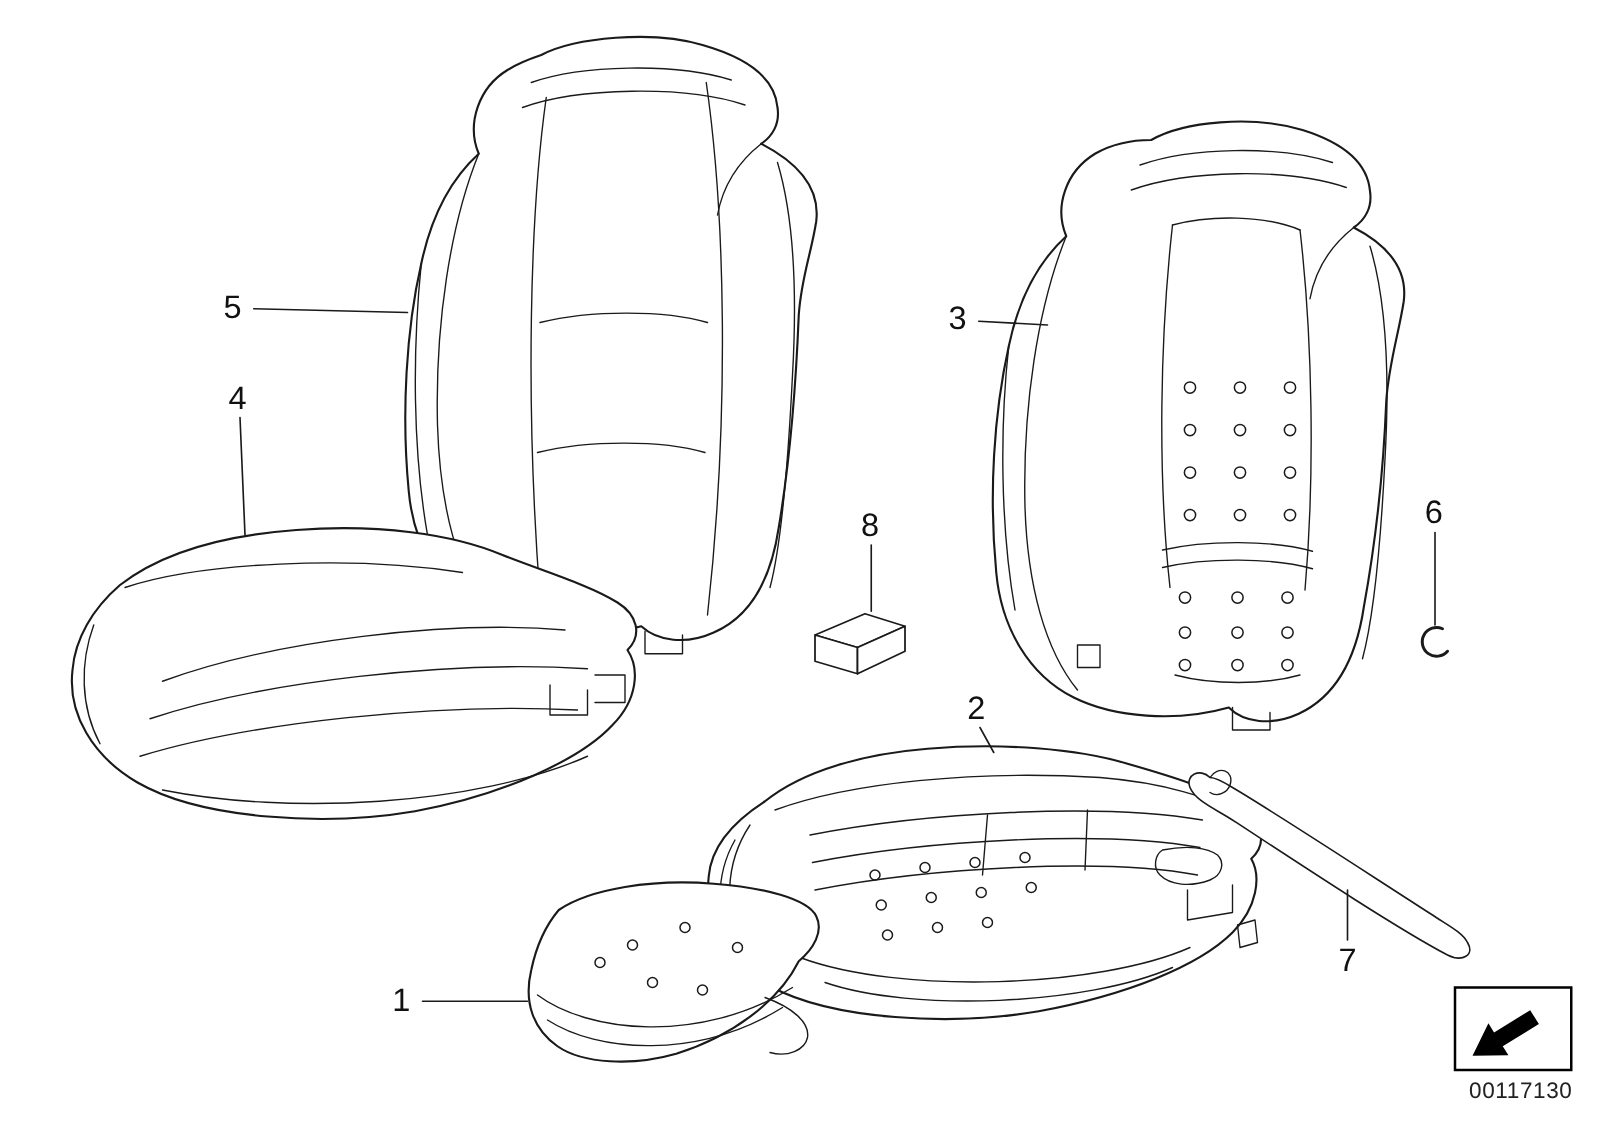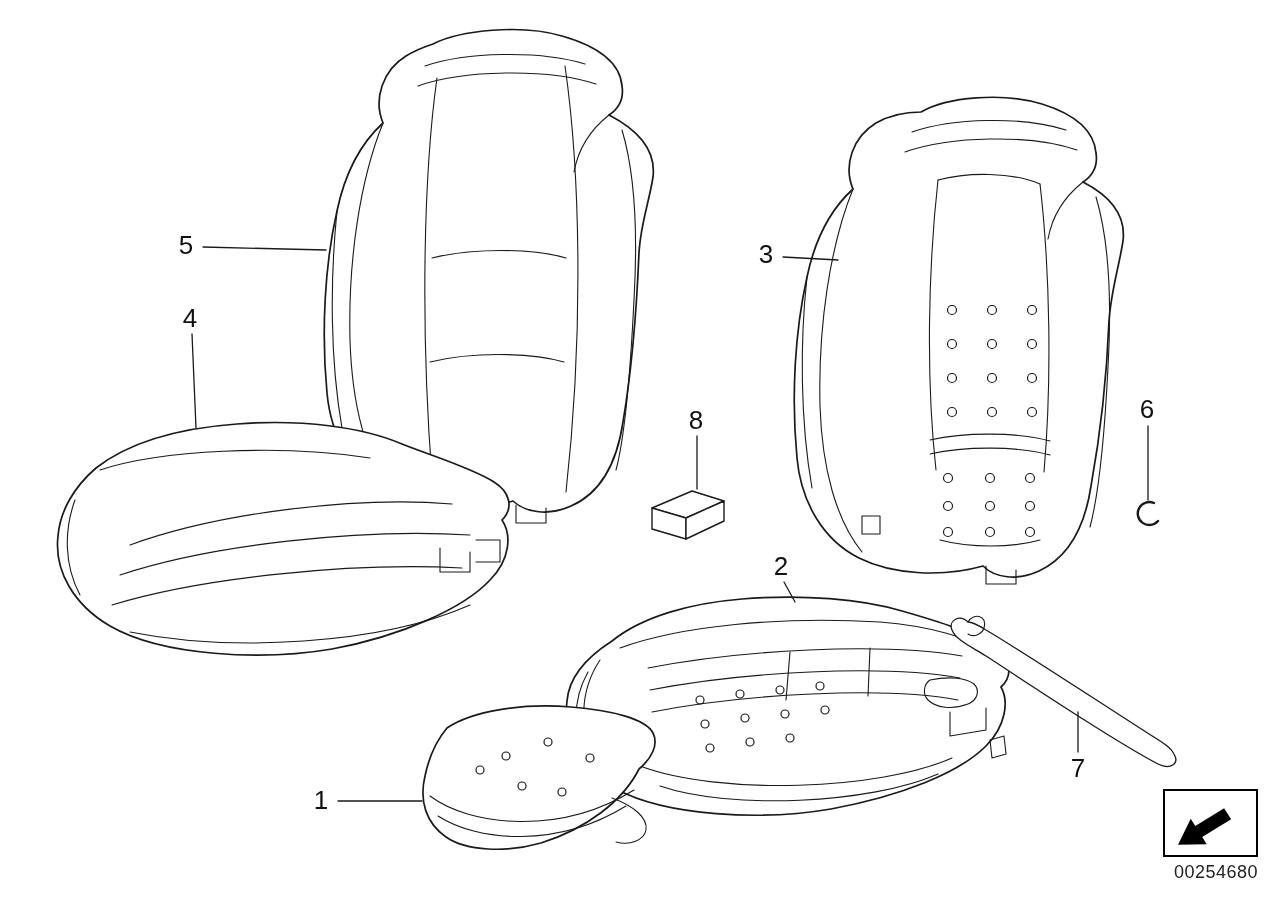--- a/index.html
+++ b/index.html
@@ -212,15 +212,15 @@
   <div class="callout" style="left:1147px; top:409px;">6</div>
   <div class="callout" style="left:1078px; top:768px;">7</div>
   <div class="callout" style="left:696px;  top:420px;">8</div>
 
   <div class="direction-box">
     <svg viewBox="0 0 95 68">
       <polygon points="13,57 26.5,29.4 31.3,37.1 62,18.2 69.4,30 38.7,48.9 43.5,56.6" fill="#000000" stroke="none"></polygon>
     </svg>
   </div>
 
-  <div class="part-number">00254680</div>
+  <div class="part-number">00117130</div>
 
 </div>
 
 </body></html>

